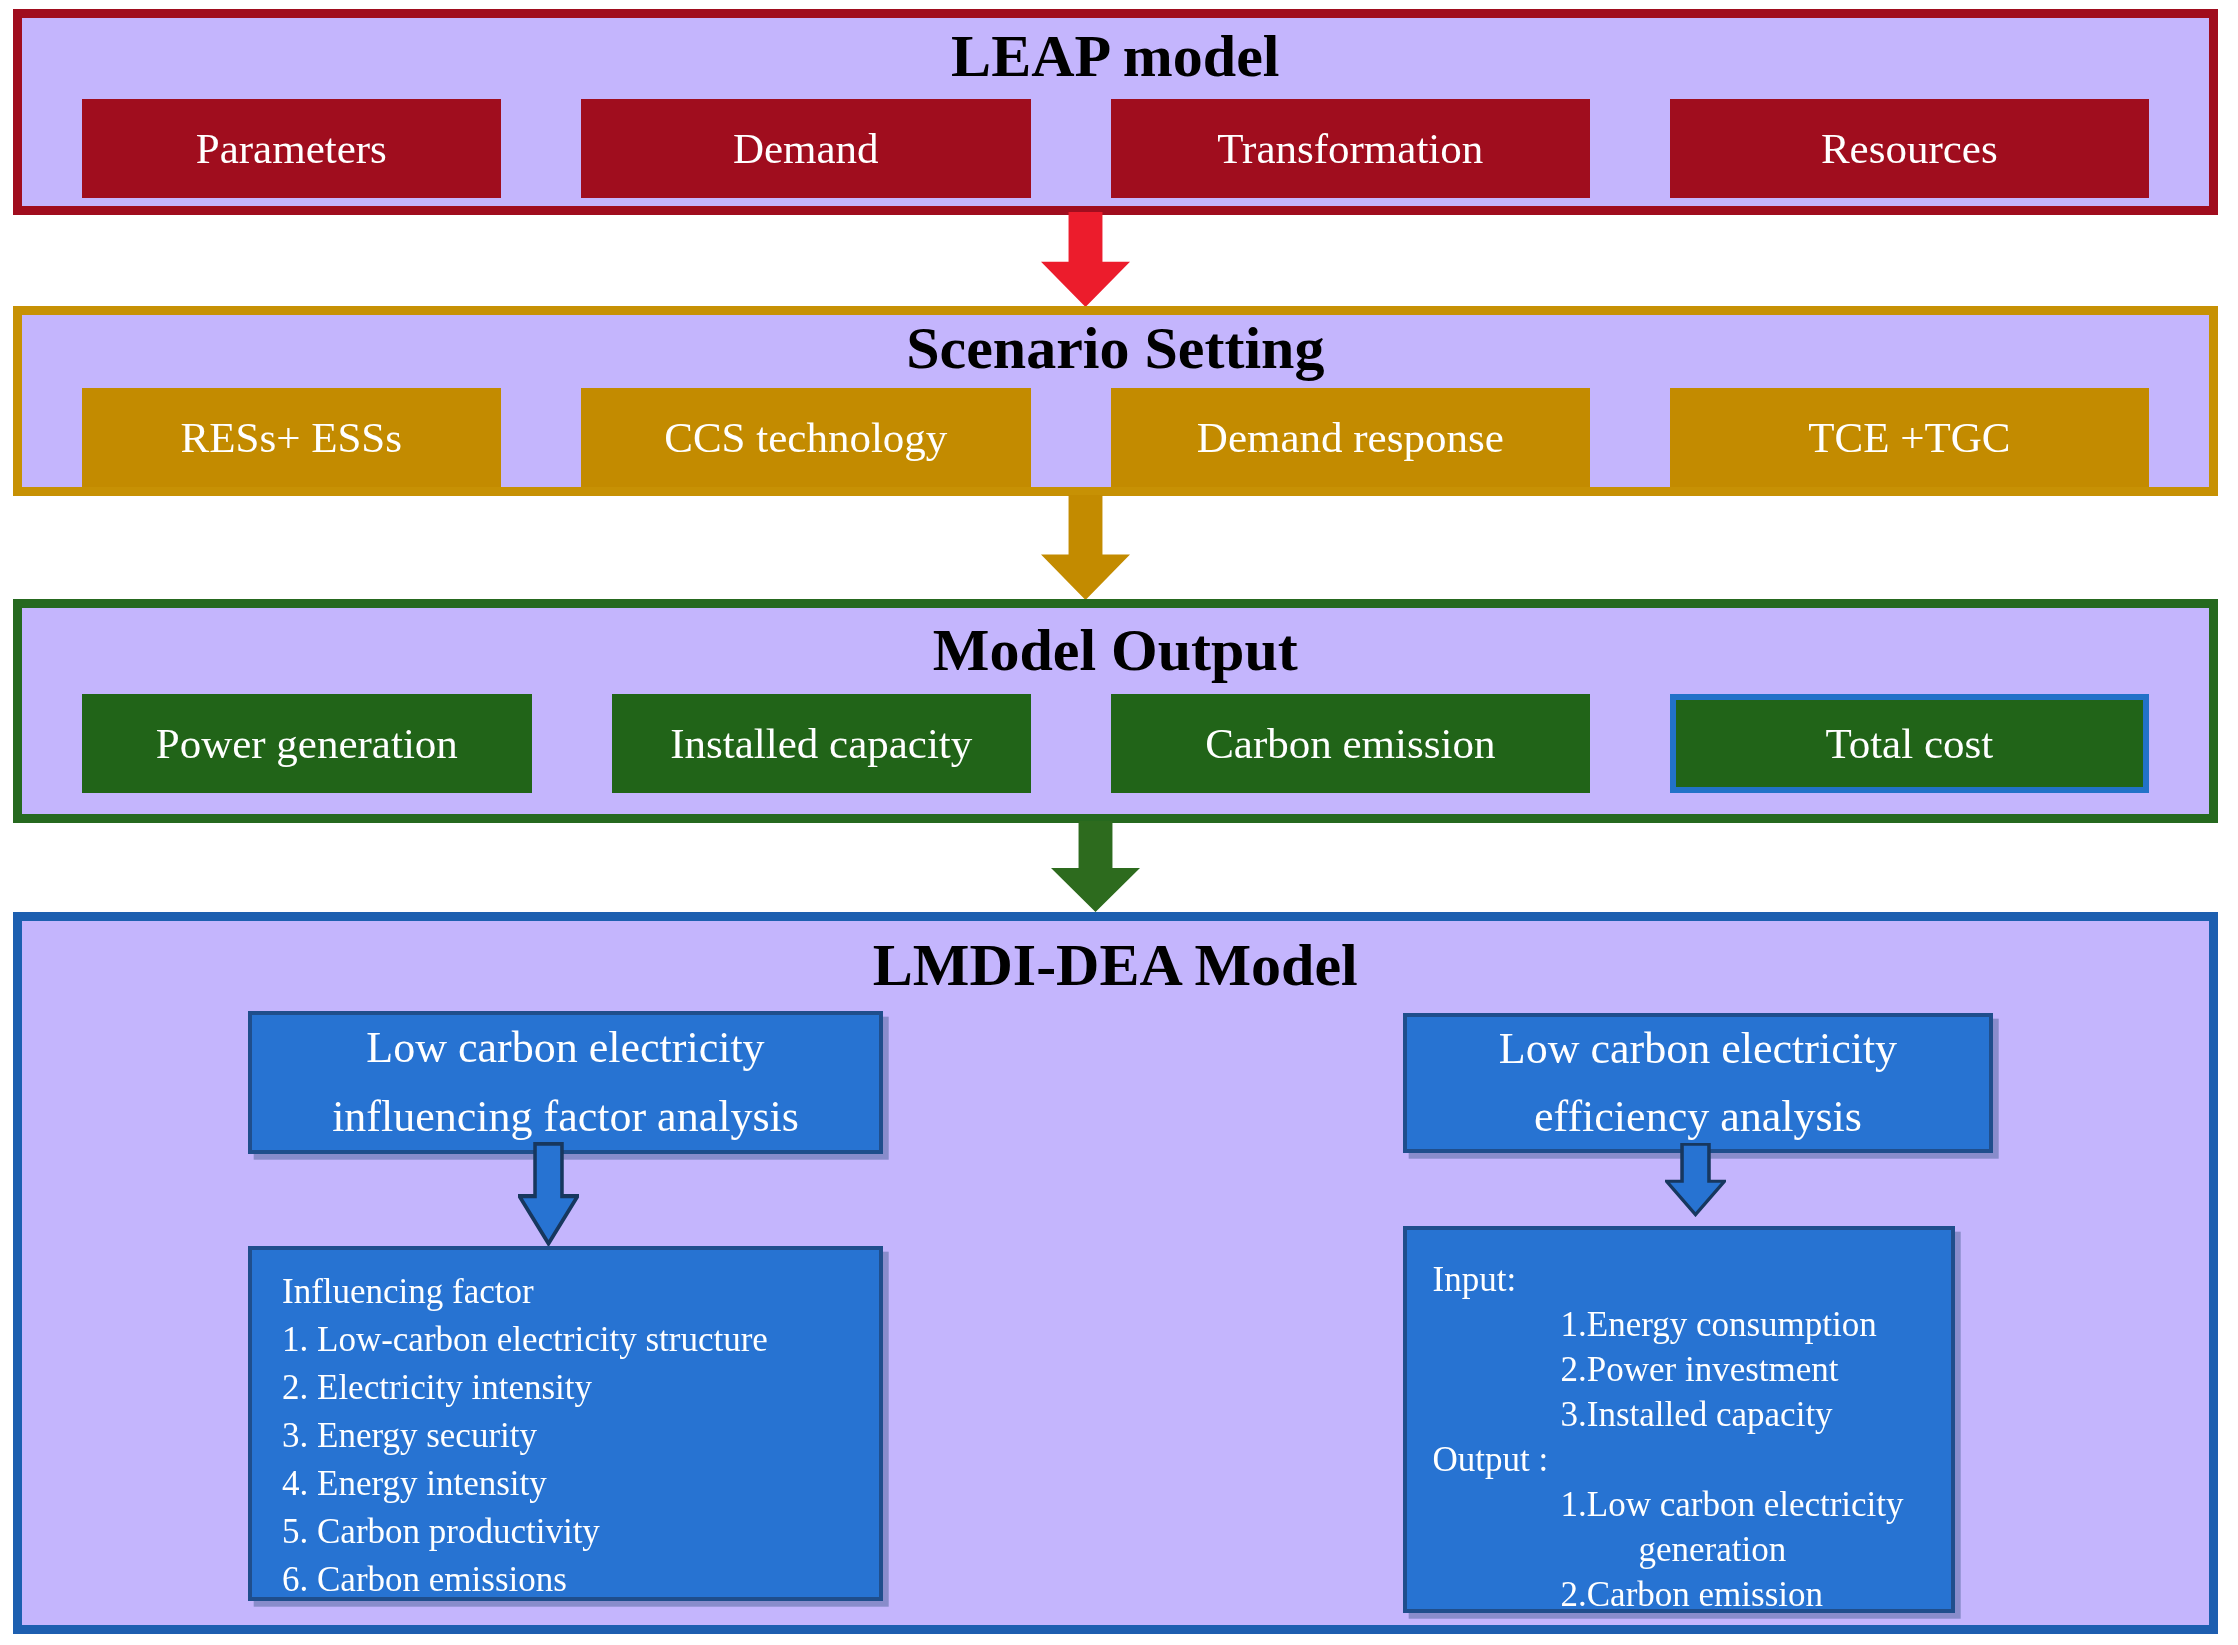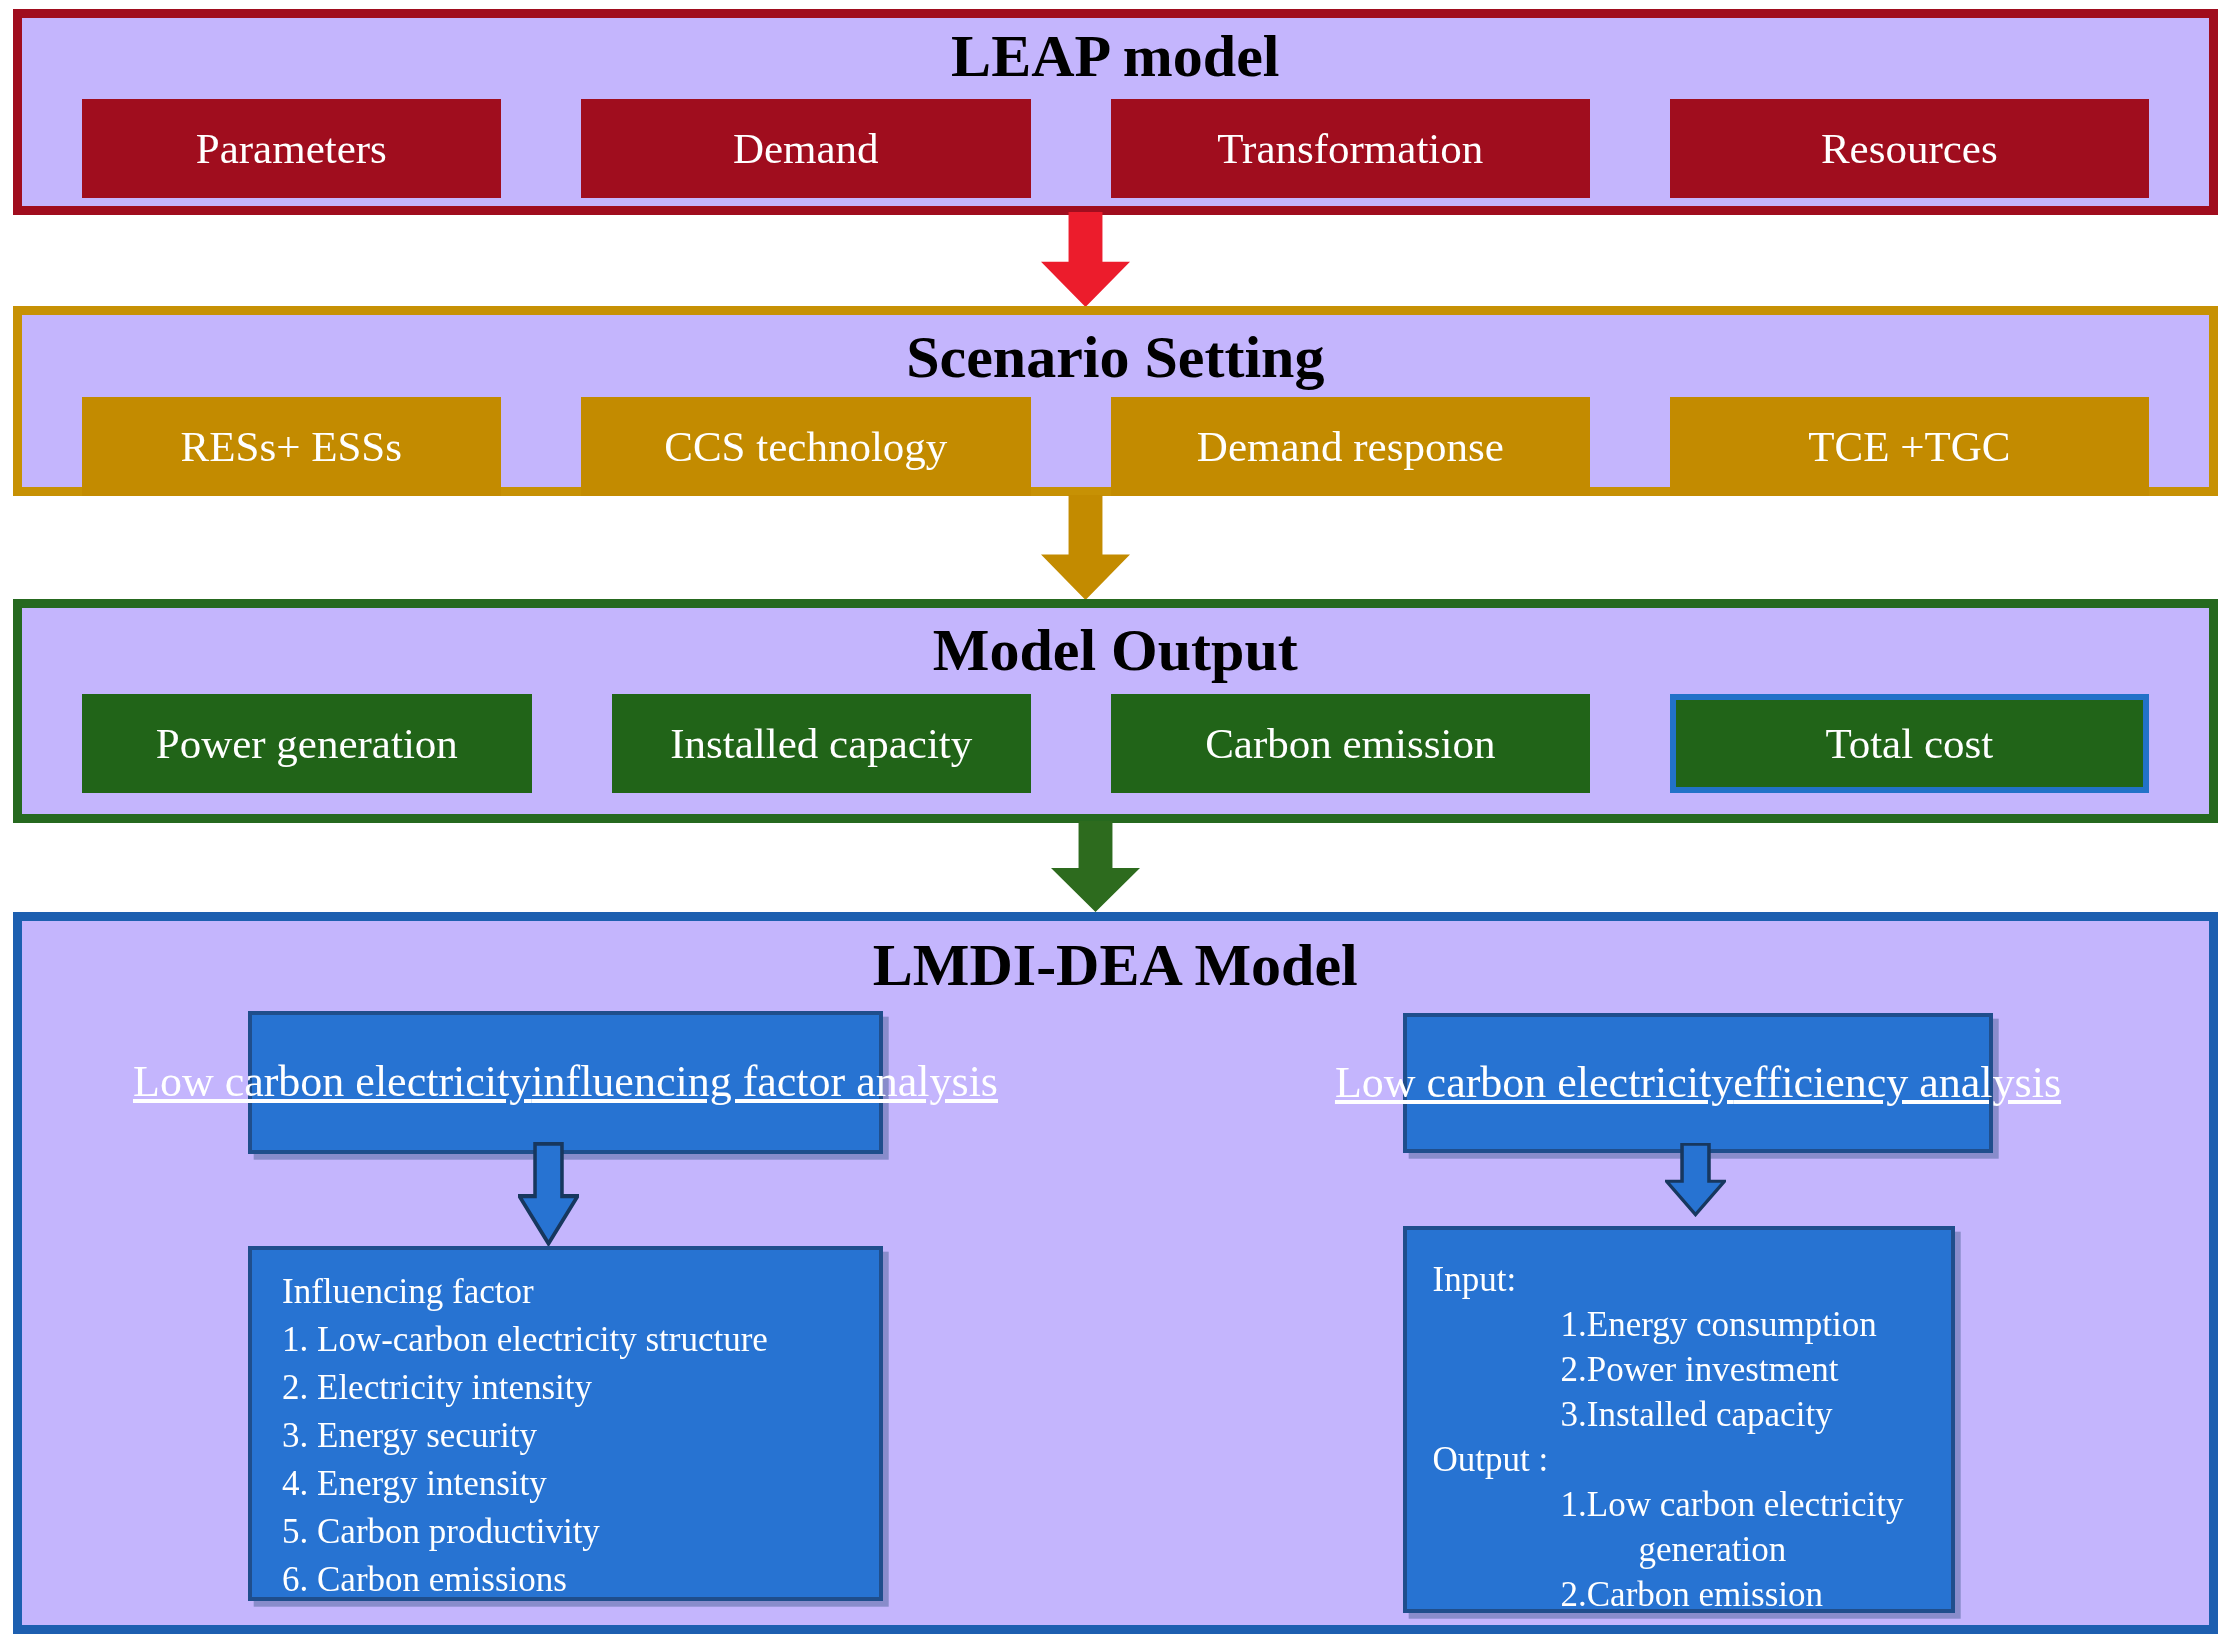--- a/index.html
+++ b/index.html
@@ -8,21 +8,21 @@
 
   
   .panel { position:absolute; left:12.8px; width:2205px; box-sizing:border-box; background:#c4b5fd; }
   #leap-panel     { top:8.5px;   height:206px;  border:9.2px solid #A00D1E; }
   #scenario-panel { top:306px;  height:190px;  border:9.2px solid #C79104; }
   #output-panel   { top:599px;  height:224px;  border:9.2px solid #26691F; }
   #lmdi-panel     { top:912px; height:722px; border:9.2px solid #1D5FB0; }
 
   .panel h2 { margin:0; text-align:center; font-weight:bold; color:#000; font-size:60px; line-height:1.12; }
   #leap-panel h2     { padding-top:5.7px;  }
-  #scenario-panel h2 { padding-top:9px;  }
+  #scenario-panel h2 { padding-top:0;  }
   #output-panel h2   { padding-top:8.5px; }
   #lmdi-panel h2     { padding-top:11.3px; }
 
   
   .row { display:flex; justify-content:space-between; padding:0 60px;border-radius:28px; }
   #leap-panel .row     { margin-top:8.5px; }
   #scenario-panel .row { margin-top:5.7px;  }
   #output-panel .row   { margin-top:10px; }
 
   .nbox { height:99px; display:flex; align-items:center; justify-content:center;
@@ -38,22 +38,22 @@
   .arrow { position:absolute; }
   #arrow-red   { left:1041px; top:212px;  width:89px; height:95px; }
   #arrow-gold  { left:1041px; top:495px;  width:89px; height:105px; }
   #arrow-green { left:1051px; top:821px; width:89px; height:91px; }
   #arrow-blue-left  { left:518px;  top:1142px; width:61px; height:105px; }
   #arrow-blue-right { left:1665px; top:1143px; width:61px; height:74px; }
 
   
   .lmdi-box { position:absolute; background:#2773D2; border:4.3px solid #1F4E8C; box-sizing:border-box;
               color:#ffffff; box-shadow:5.7px 5.7px 0 rgba(27,62,110,0.35); }
-  .header-box { display:flex; flex-direction:row; align-items:center; justify-content:center;
-                text-align:center; font-size:44px; line-height:1.55;text-decoration:underline; }
+  .header-box { display:flex; flex-direction:column; align-items:center; justify-content:center;
+                text-align:center; font-size:44px; line-height:1.55; }
   #lmdi-left-header  { left:248px;  top:1011px; width:635px; height:143px; }
   #lmdi-right-header { left:1403px; top:1013px; width:590px; height:140px; }
 
   .list-box { font-size:35px; }
   #lmdi-left-list  { left:248px;  top:1246px; width:635px; height:355px; padding:18.4px 17px 0 30px; line-height:48px; }
   #lmdi-right-list { left:1403px; top:1226px; width:552px; height:387px; padding:27px 11.3px 0 25.5px; line-height:45px; }
   .ln { white-space:nowrap; }
   .ind1 { padding-left:128px; }
   .ind2 { padding-left:206px; }
 </style>

